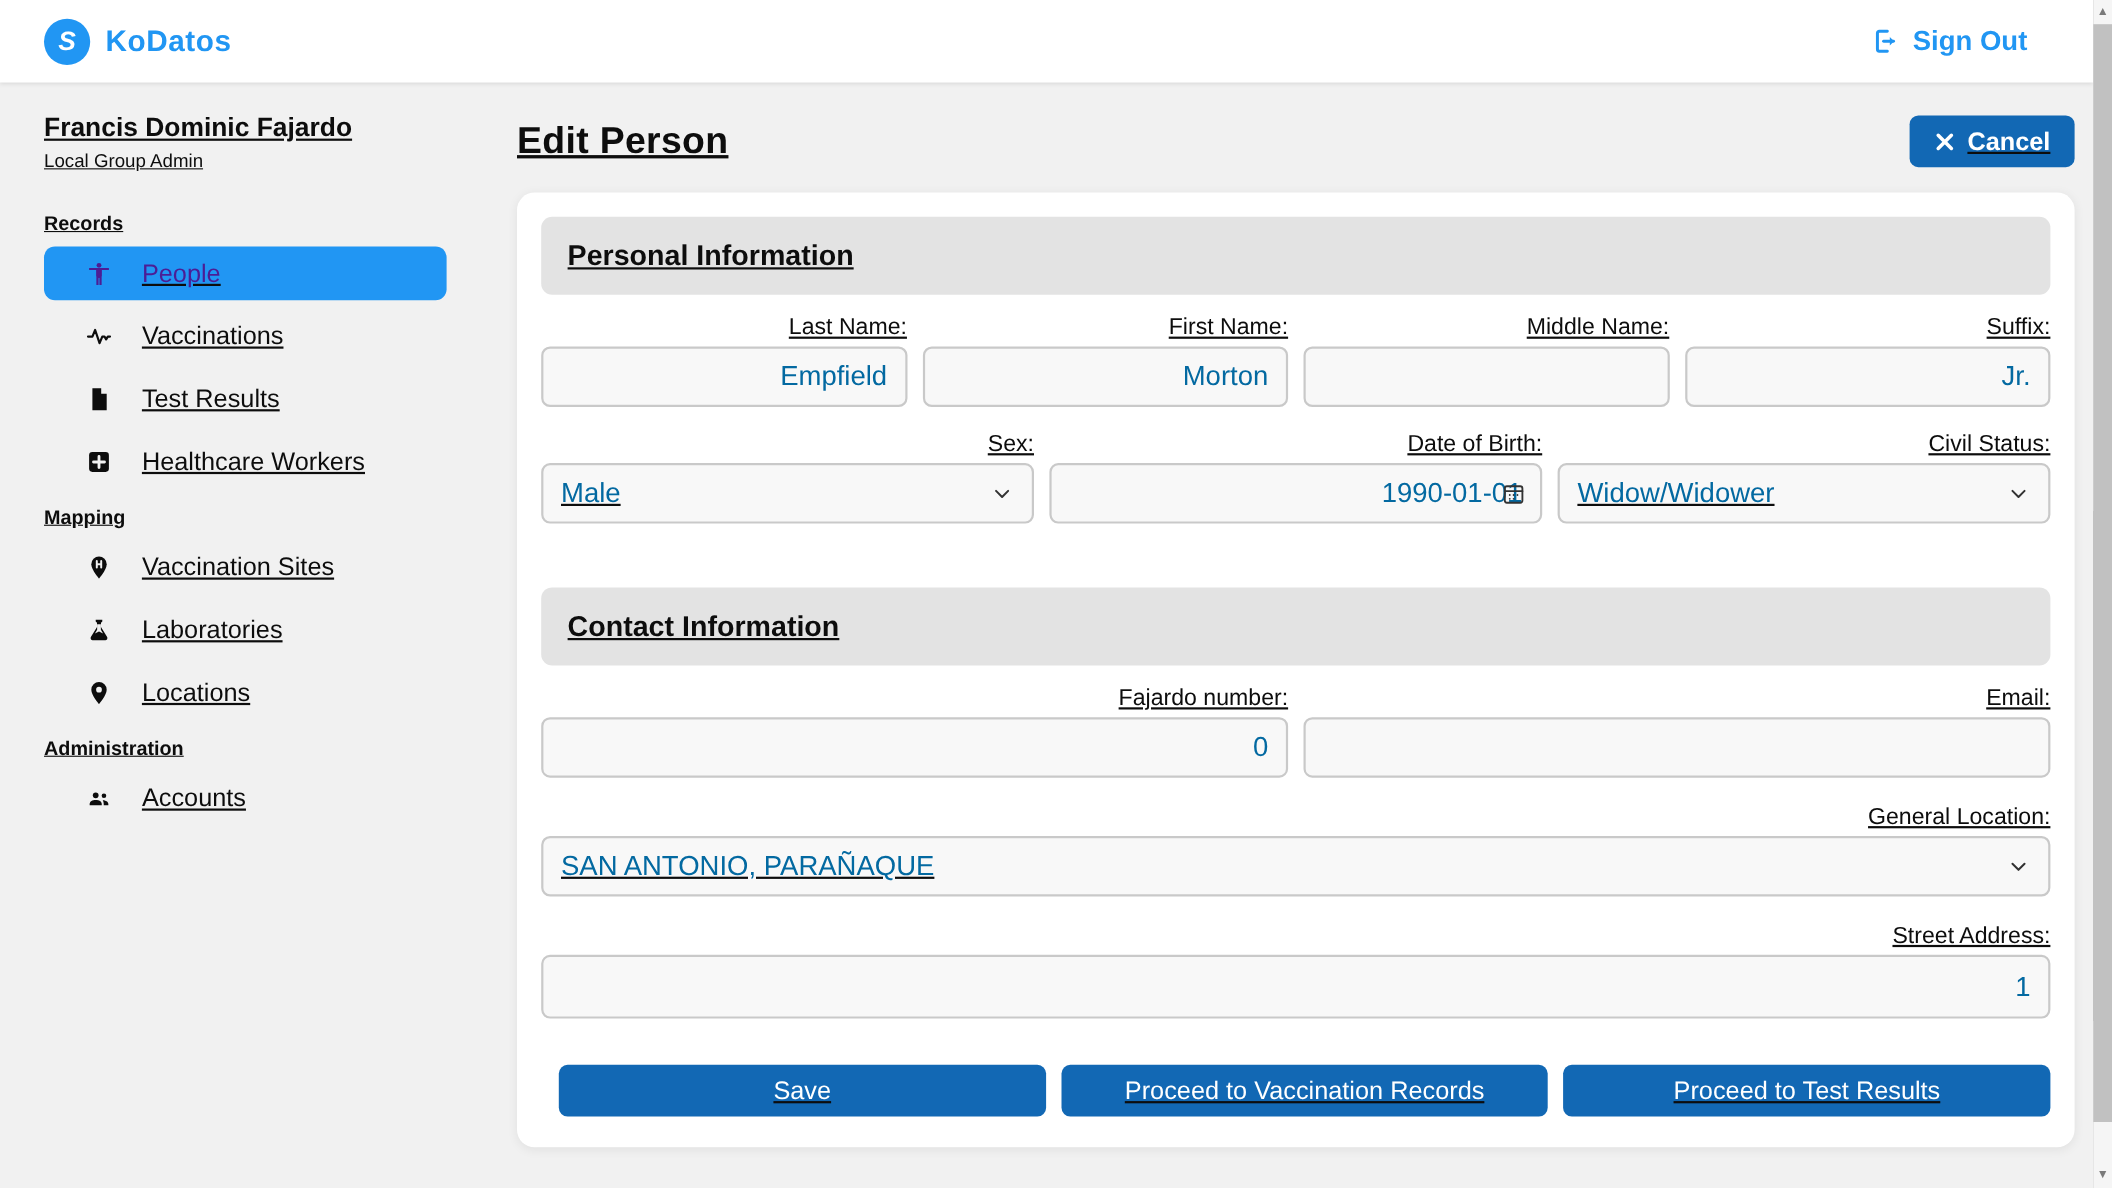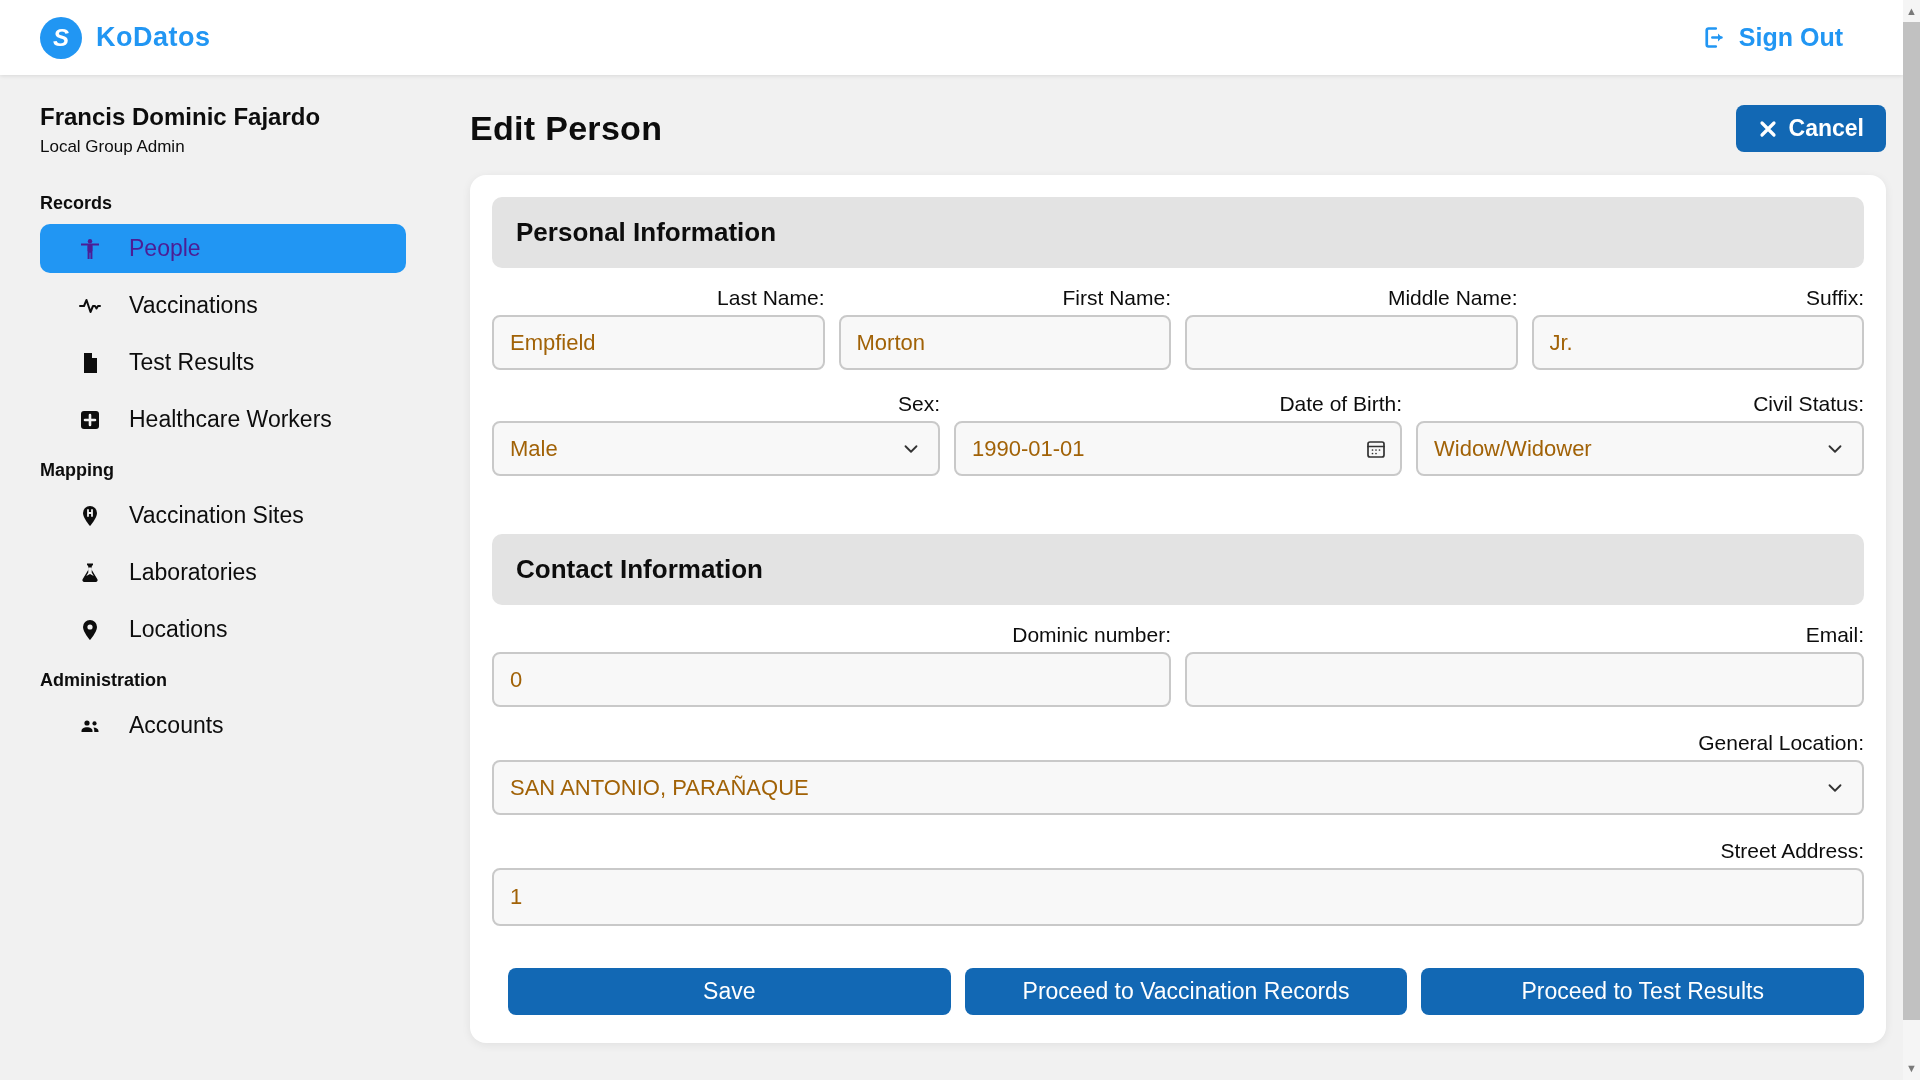--- a/index.html
+++ b/index.html
@@ -19,21 +19,21 @@
   .brand-circle {
     width: 42px; height: 42px; border-radius: 50%;
     background: #2196F3; color: #fff; display: flex;
     align-items: center; justify-content: center;
     font-weight: bold; font-size: 24px; font-style: italic;
   }
   .brand-name { color: #2196F3; font-weight: bold; font-size: 27px; letter-spacing: .5px; }
   .signout { display: flex; align-items: center; gap: 12px; color: #2196F3; cursor: pointer; }
   .signout-label { font-weight: bold; font-size: 25px; }
   
-  .page { position: absolute; top: 75px; left: 0; width: 1911px; display: flex; }
+  .page { position: absolute; top: 75px; left: 0; width: 1911px; display: flex; text-decoration: underline; }
   
   .sidebar { width: 440px; flex: 0 0 440px; padding: 28px 0 0 40px; }
   .user-name { font-size: 24px; font-weight: bold; margin-bottom: 6px; }
   .user-role { font-size: 17px; margin-bottom: 36px; }
   .side-heading { font-size: 18px; font-weight: bold; margin: 16px 0 10px; }
   .side-item {
     display: flex; align-items: center; gap: 27px;
     height: 49px; width: 366px; padding-left: 38px;
     font-size: 23px; border-radius: 10px; margin-bottom: 8px; cursor: pointer;
   }
@@ -59,21 +59,21 @@
   }
   .section-head.contact { margin-top: 58px; }
   .grid { display: grid; gap: 14px; margin-top: 18px; }
   .cols4 { grid-template-columns: repeat(4, 1fr); }
   .cols3 { grid-template-columns: repeat(3, 1fr); }
   .cols2 { grid-template-columns: repeat(2, 1fr); }
   .field label { display: block; font-size: 21px; font-weight: 500; margin-bottom: 5px; text-align: right; }
   .control {
     width: 100%; height: 55px; background: #f8f8f8;
     border: 2px solid #c9c9c9; border-radius: 8px;
-    font-size: 22px; padding: 0 16px; font-family: inherit; color: #a16207;
+    font-size: 25px; padding: 0 16px; font-family: inherit; color: #0369a1; text-align: right;
   }
   input.control { outline: none; }
   .control-wrap { position: relative; }
   .control-wrap .trail {
     position: absolute; right: 14px; top: 50%; transform: translateY(-50%);
     width: 24px; height: 24px; color: #333; display: flex; cursor: pointer;
   }
   .selectbox {
     display: flex; align-items: center; justify-content: space-between;
     cursor: pointer;
@@ -283,21 +283,21 @@
                 </svg>
             </span>
           </div>
         </div>
       </div>
 
       <div class="section-head contact">Contact Information</div>
 
       <div class="grid cols2">
         <div class="field">
-          <label>Dominic number:</label>
+          <label>Fajardo number:</label>
           <input class="control" type="text" value="0" style="">
         </div>
         <div class="field">
           <label>Email:</label>
           <input class="control" type="text" value="" style="">
         </div>
       </div>
 
       <div class="field full">
         <label>General Location:</label>

